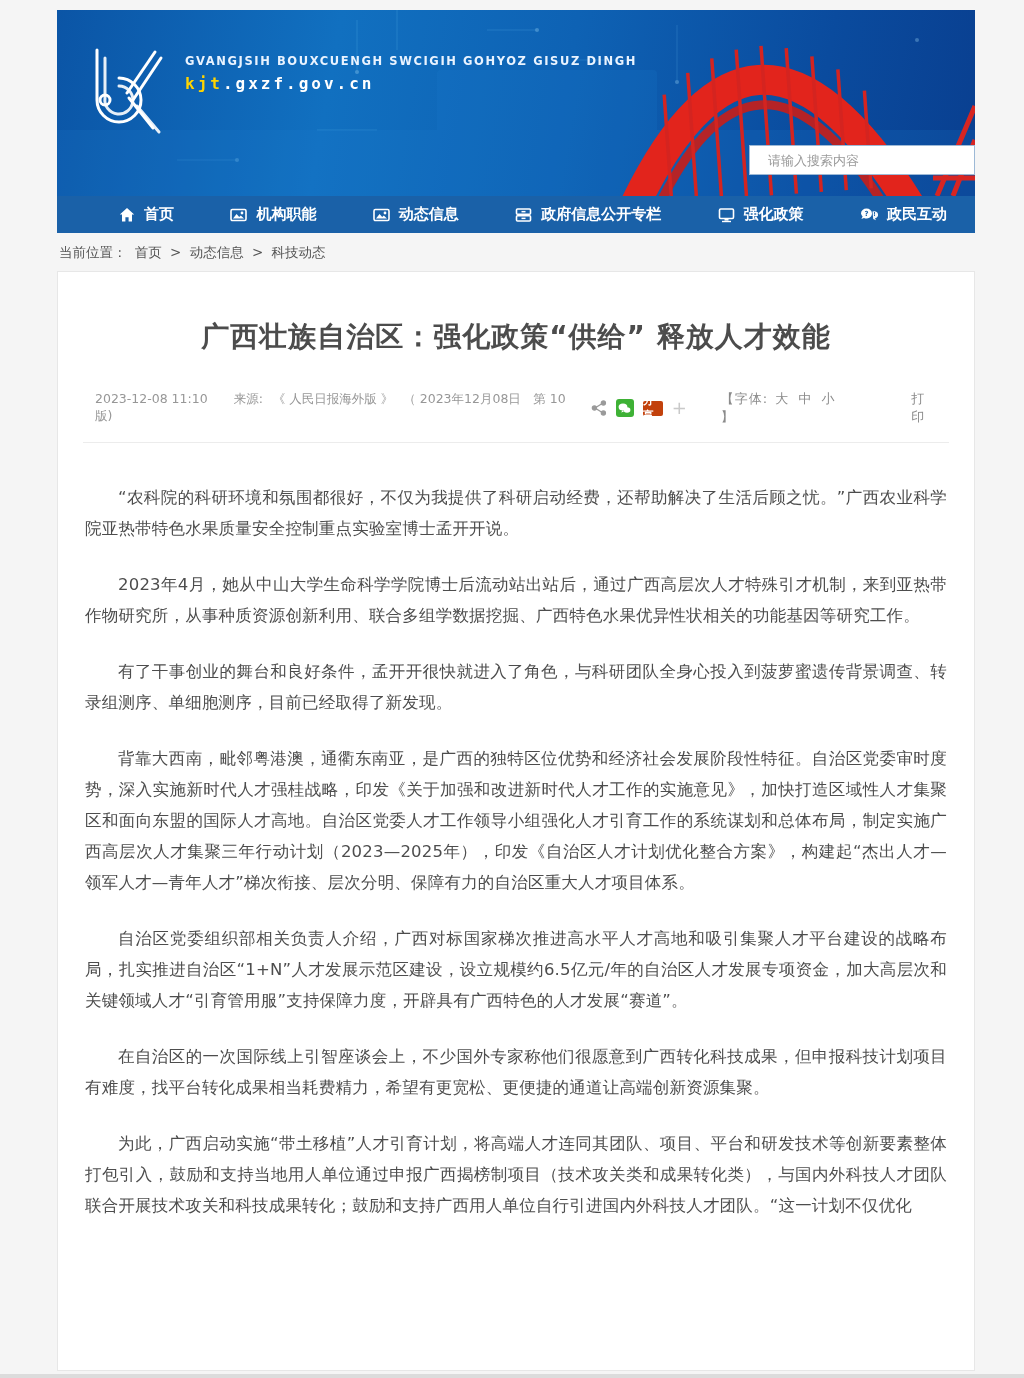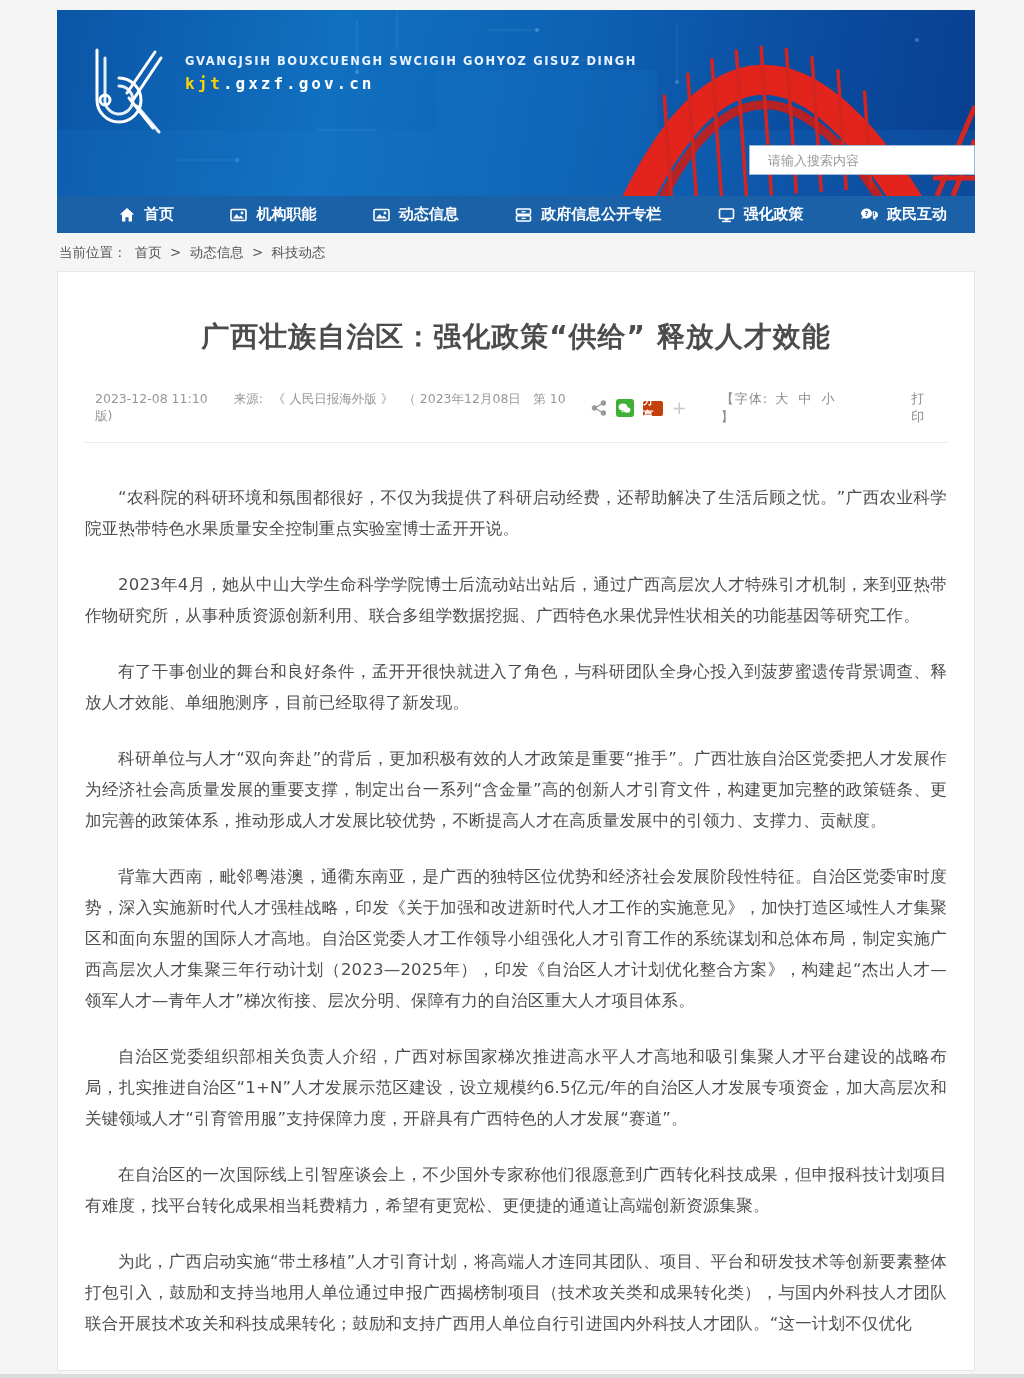--- a/index.html
+++ b/index.html
@@ -237,22 +237,21 @@
             <span class="opt">小</span>
             <span>】</span>
           </div>
           <span class="print-btn">打印</span>
         </div>
       </div>
 
       <div class="article-body">
         <p>“农科院的科研环境和氛围都很好，不仅为我提供了科研启动经费，还帮助解决了生活后顾之忧。”广西农业科学院亚热带特色水果质量安全控制重点实验室博士孟开开说。</p>
         <p>2023年4月，她从中山大学生命科学学院博士后流动站出站后，通过广西高层次人才特殊引才机制，来到亚热带作物研究所，从事种质资源创新利用、联合多组学数据挖掘、广西特色水果优异性状相关的功能基因等研究工作。</p>
-        <p>有了干事创业的舞台和良好条件，孟开开很快就进入了角色，与科研团队全身心投入到菠萝蜜遗传背景调查、释放人才效能、单细胞测序，目前已经取得了新发现。</p>
-        <p>科研单位与人才“双向奔赴”的背后，更加积极有效的人才政策是重要“推手”。广西壮族自治区党委把人才发展作为经济社会高质量发展的重要支撑，制定出台一系列“含金量”高的创新人才引育文件，构建更加完整的政策链条、更加完善的政策体系，推动形成人才发展比较优势，不断提高人才在高质量发展中的引领力、支撑力、贡献度。</p>
+        <p>有了干事创业的舞台和良好条件，孟开开很快就进入了角色，与科研团队全身心投入到菠萝蜜遗传背景调查、转录组测序、单细胞测序，目前已经取得了新发现。</p>
         <p>背靠大西南，毗邻粤港澳，通衢东南亚，是广西的独特区位优势和经济社会发展阶段性特征。自治区党委审时度势，深入实施新时代人才强桂战略，印发《关于加强和改进新时代人才工作的实施意见》，加快打造区域性人才集聚区和面向东盟的国际人才高地。自治区党委人才工作领导小组强化人才引育工作的系统谋划和总体布局，制定实施广西高层次人才集聚三年行动计划（2023—2025年），印发《自治区人才计划优化整合方案》，构建起“杰出人才—领军人才—青年人才”梯次衔接、层次分明、保障有力的自治区重大人才项目体系。</p>
         <p>自治区党委组织部相关负责人介绍，广西对标国家梯次推进高水平人才高地和吸引集聚人才平台建设的战略布局，扎实推进自治区“1+N”人才发展示范区建设，设立规模约6.5亿元/年的自治区人才发展专项资金，加大高层次和关键领域人才“引育管用服”支持保障力度，开辟具有广西特色的人才发展“赛道”。</p>
         <p>在自治区的一次国际线上引智座谈会上，不少国外专家称他们很愿意到广西转化科技成果，但申报科技计划项目有难度，找平台转化成果相当耗费精力，希望有更宽松、更便捷的通道让高端创新资源集聚。</p>
         <p>为此，广西启动实施“带土移植”人才引育计划，将高端人才连同其团队、项目、平台和研发技术等创新要素整体打包引入，鼓励和支持当地用人单位通过申报广西揭榜制项目（技术攻关类和成果转化类），与国内外科技人才团队联合开展技术攻关和科技成果转化；鼓励和支持广西用人单位自行引进国内外科技人才团队。“这一计划不仅优化</p>
       </div>
     </div>
   </div>
 
   <div class="bottom-strip"></div>
 </div>

